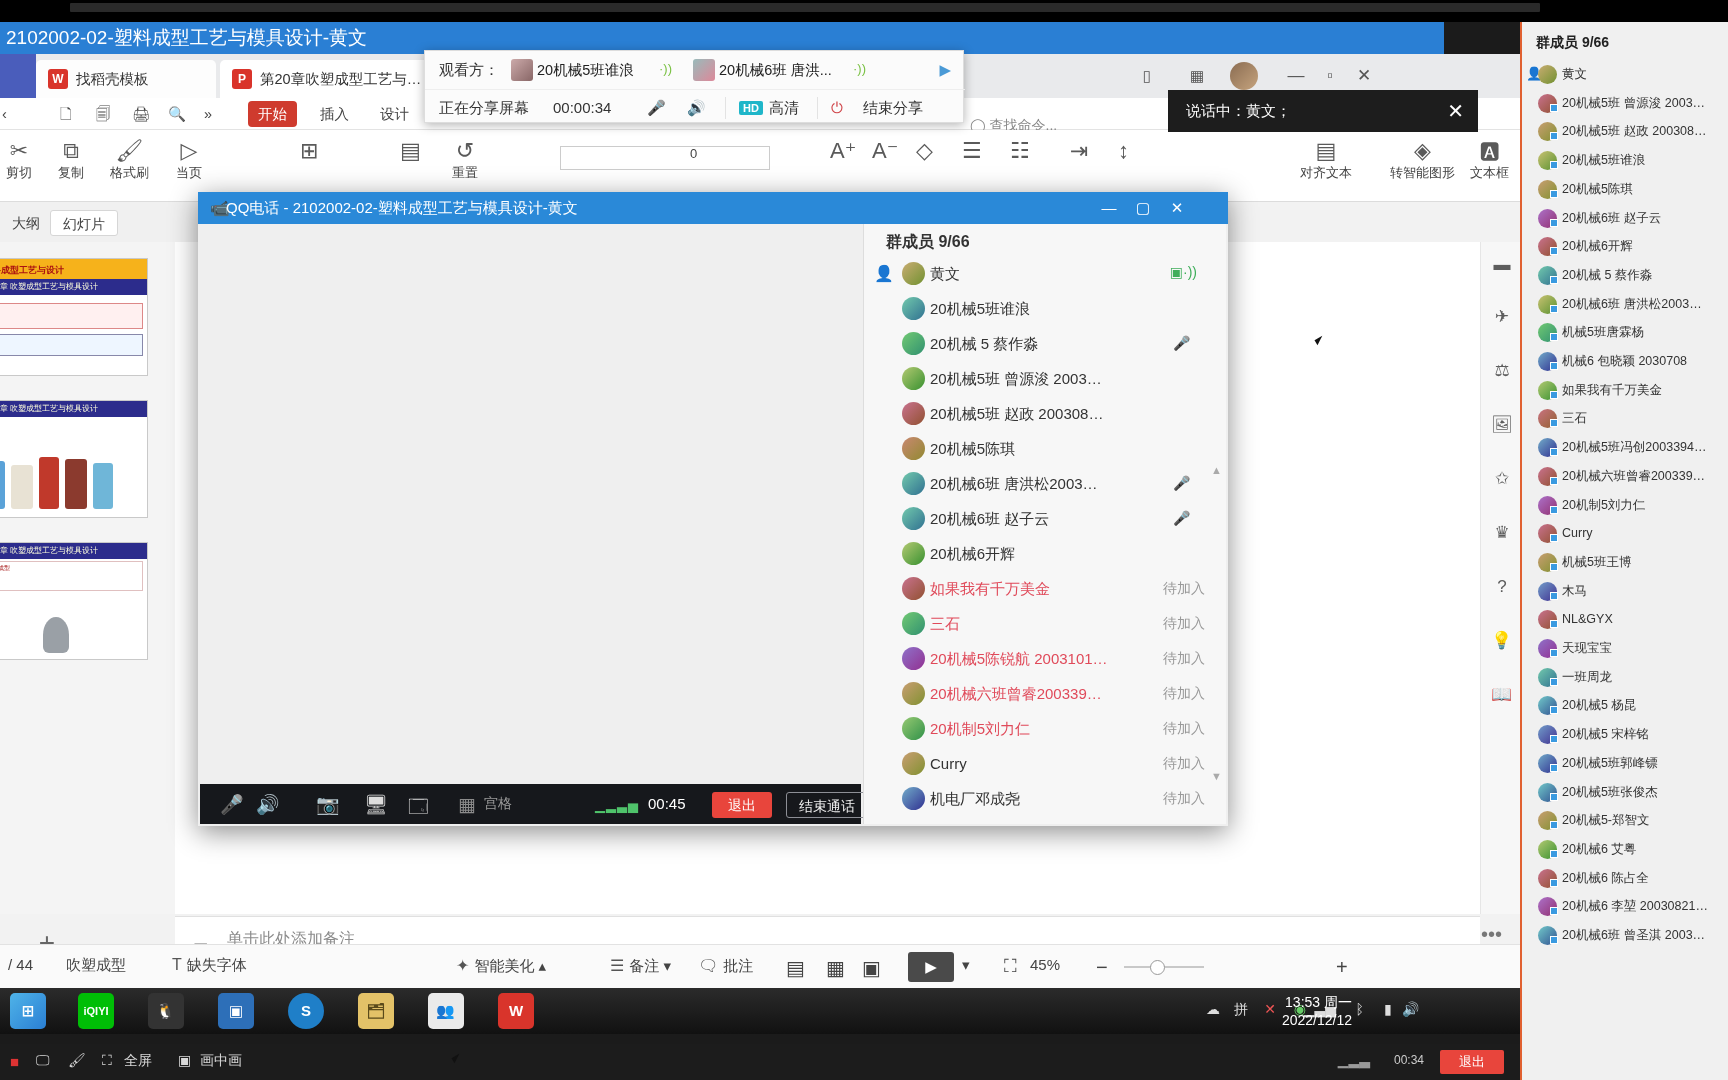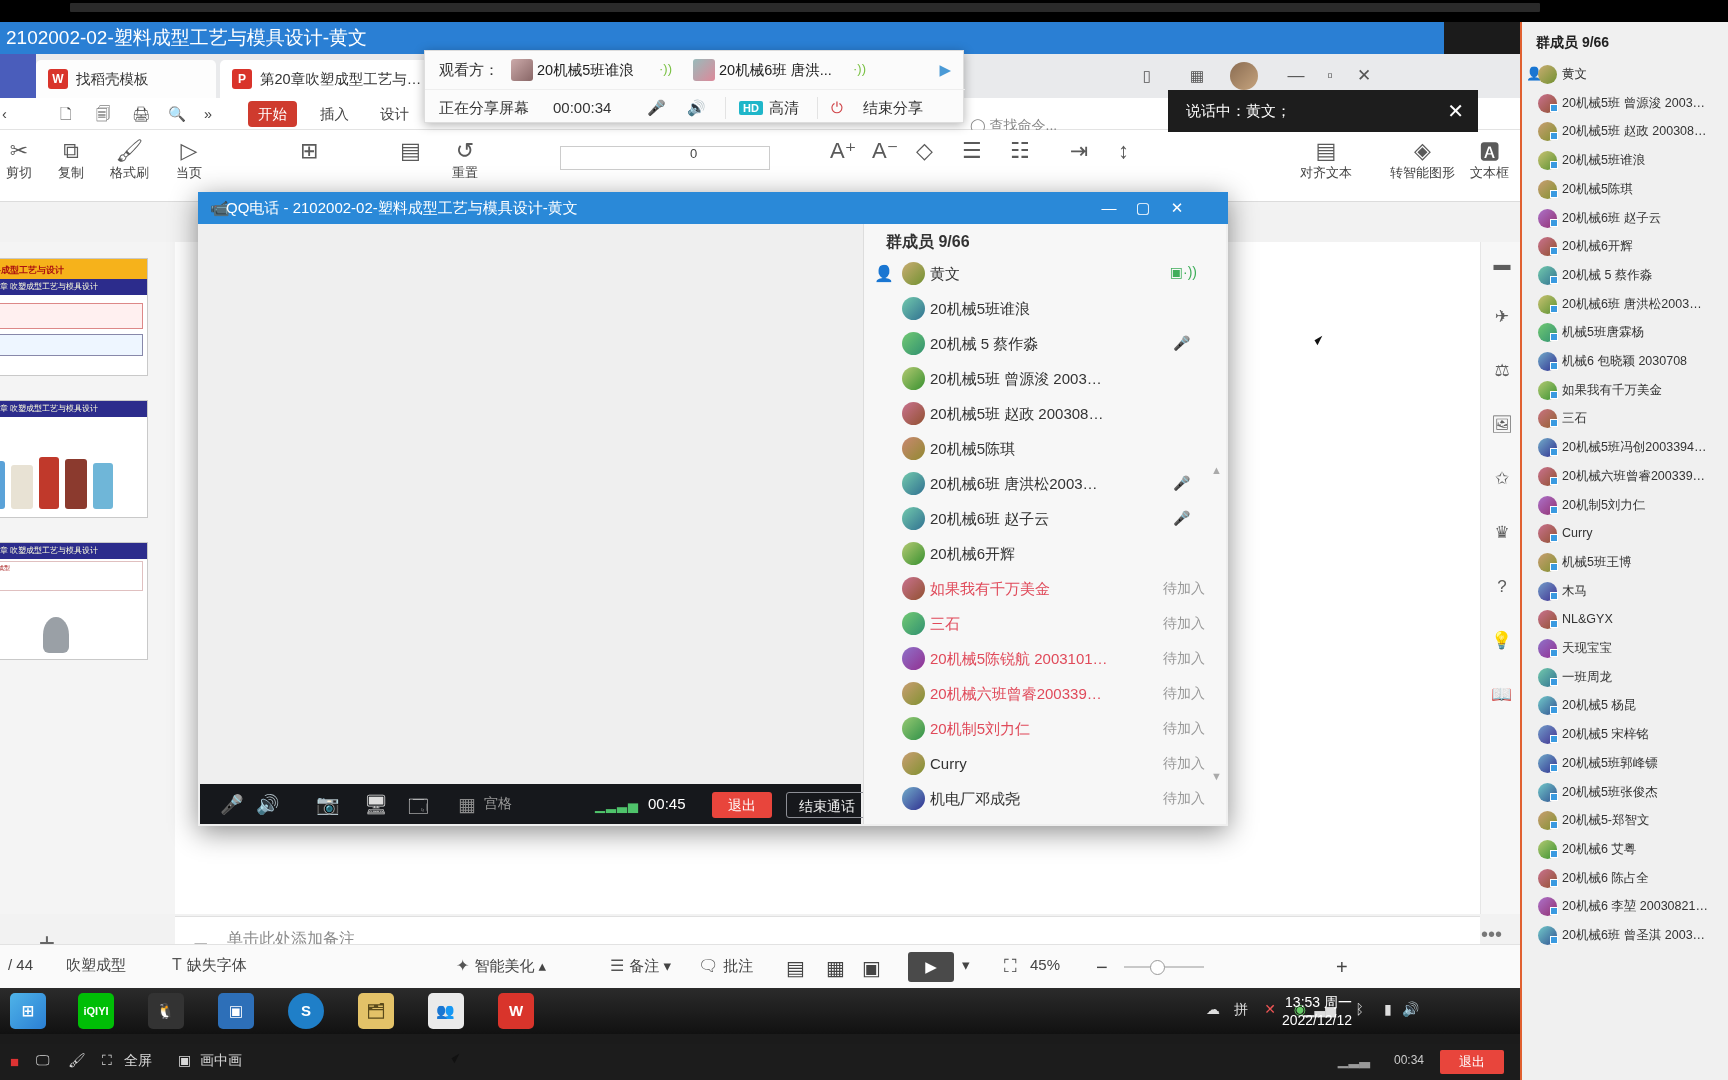--- a/index.html
+++ b/index.html
@@ -293,20 +293,24 @@
     <div class="rgrp" style="left:1390px;">
       <span class="gi">◈</span>
       <span>转智能图形</span>
     </div>
     <div class="rgrp" style="left:1470px;">
       <span class="gi">🅰</span>
       <span>文本框</span>
     </div>
   </div>
 
+  <div class="outline-tabs">
+    <span class="ot" style="left:0px;">大纲</span>
+    <span class="ot act" style="left:50px;">幻灯片</span>
+  </div>
 
   <div class="slides">
     <div class="slide" style="top:16px;">
       <div class="hdr"><b>塑料成型工艺与设计</b></div>
       <div class="ttl">第20章 吹塑成型工艺与模具设计</div>
       <div class="body">
         <div style="background:#fff0f0;border:1px solid #d88;height:26px;margin-top:4px;"></div>
         <div style="background:#eef6ff;border:1px solid #88a;height:22px;margin-top:5px;"></div>
       </div>
     </div>

